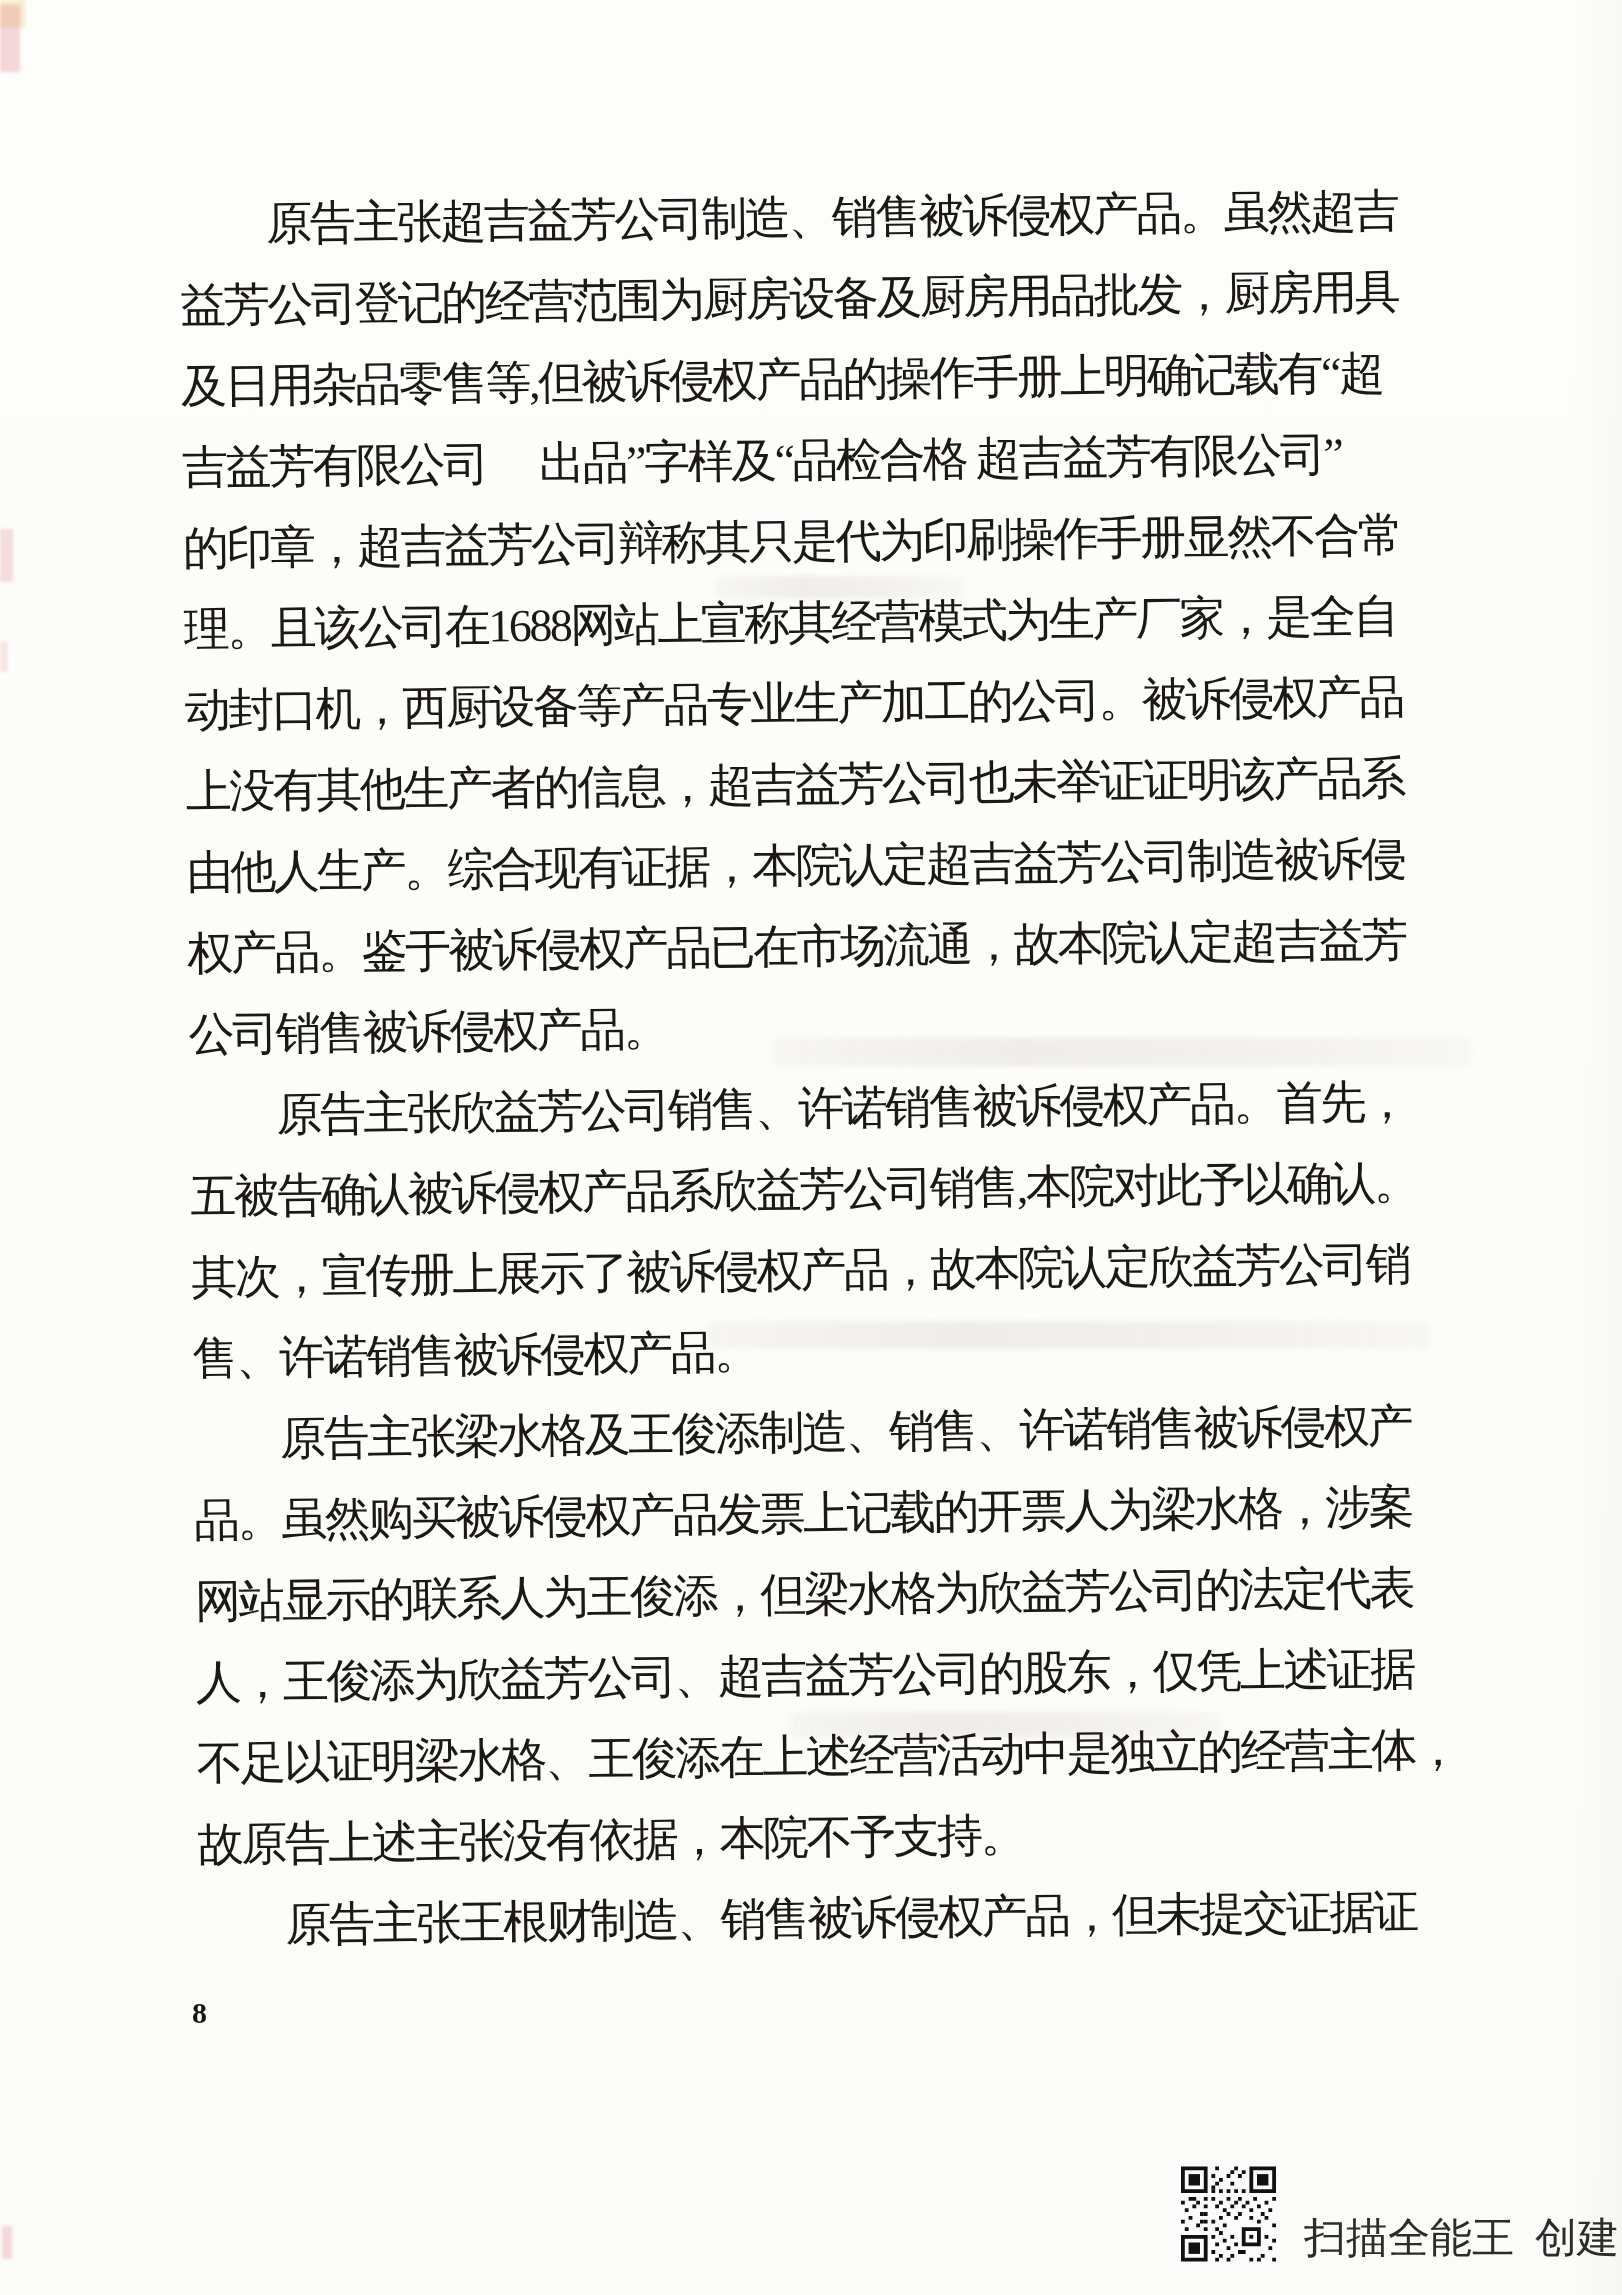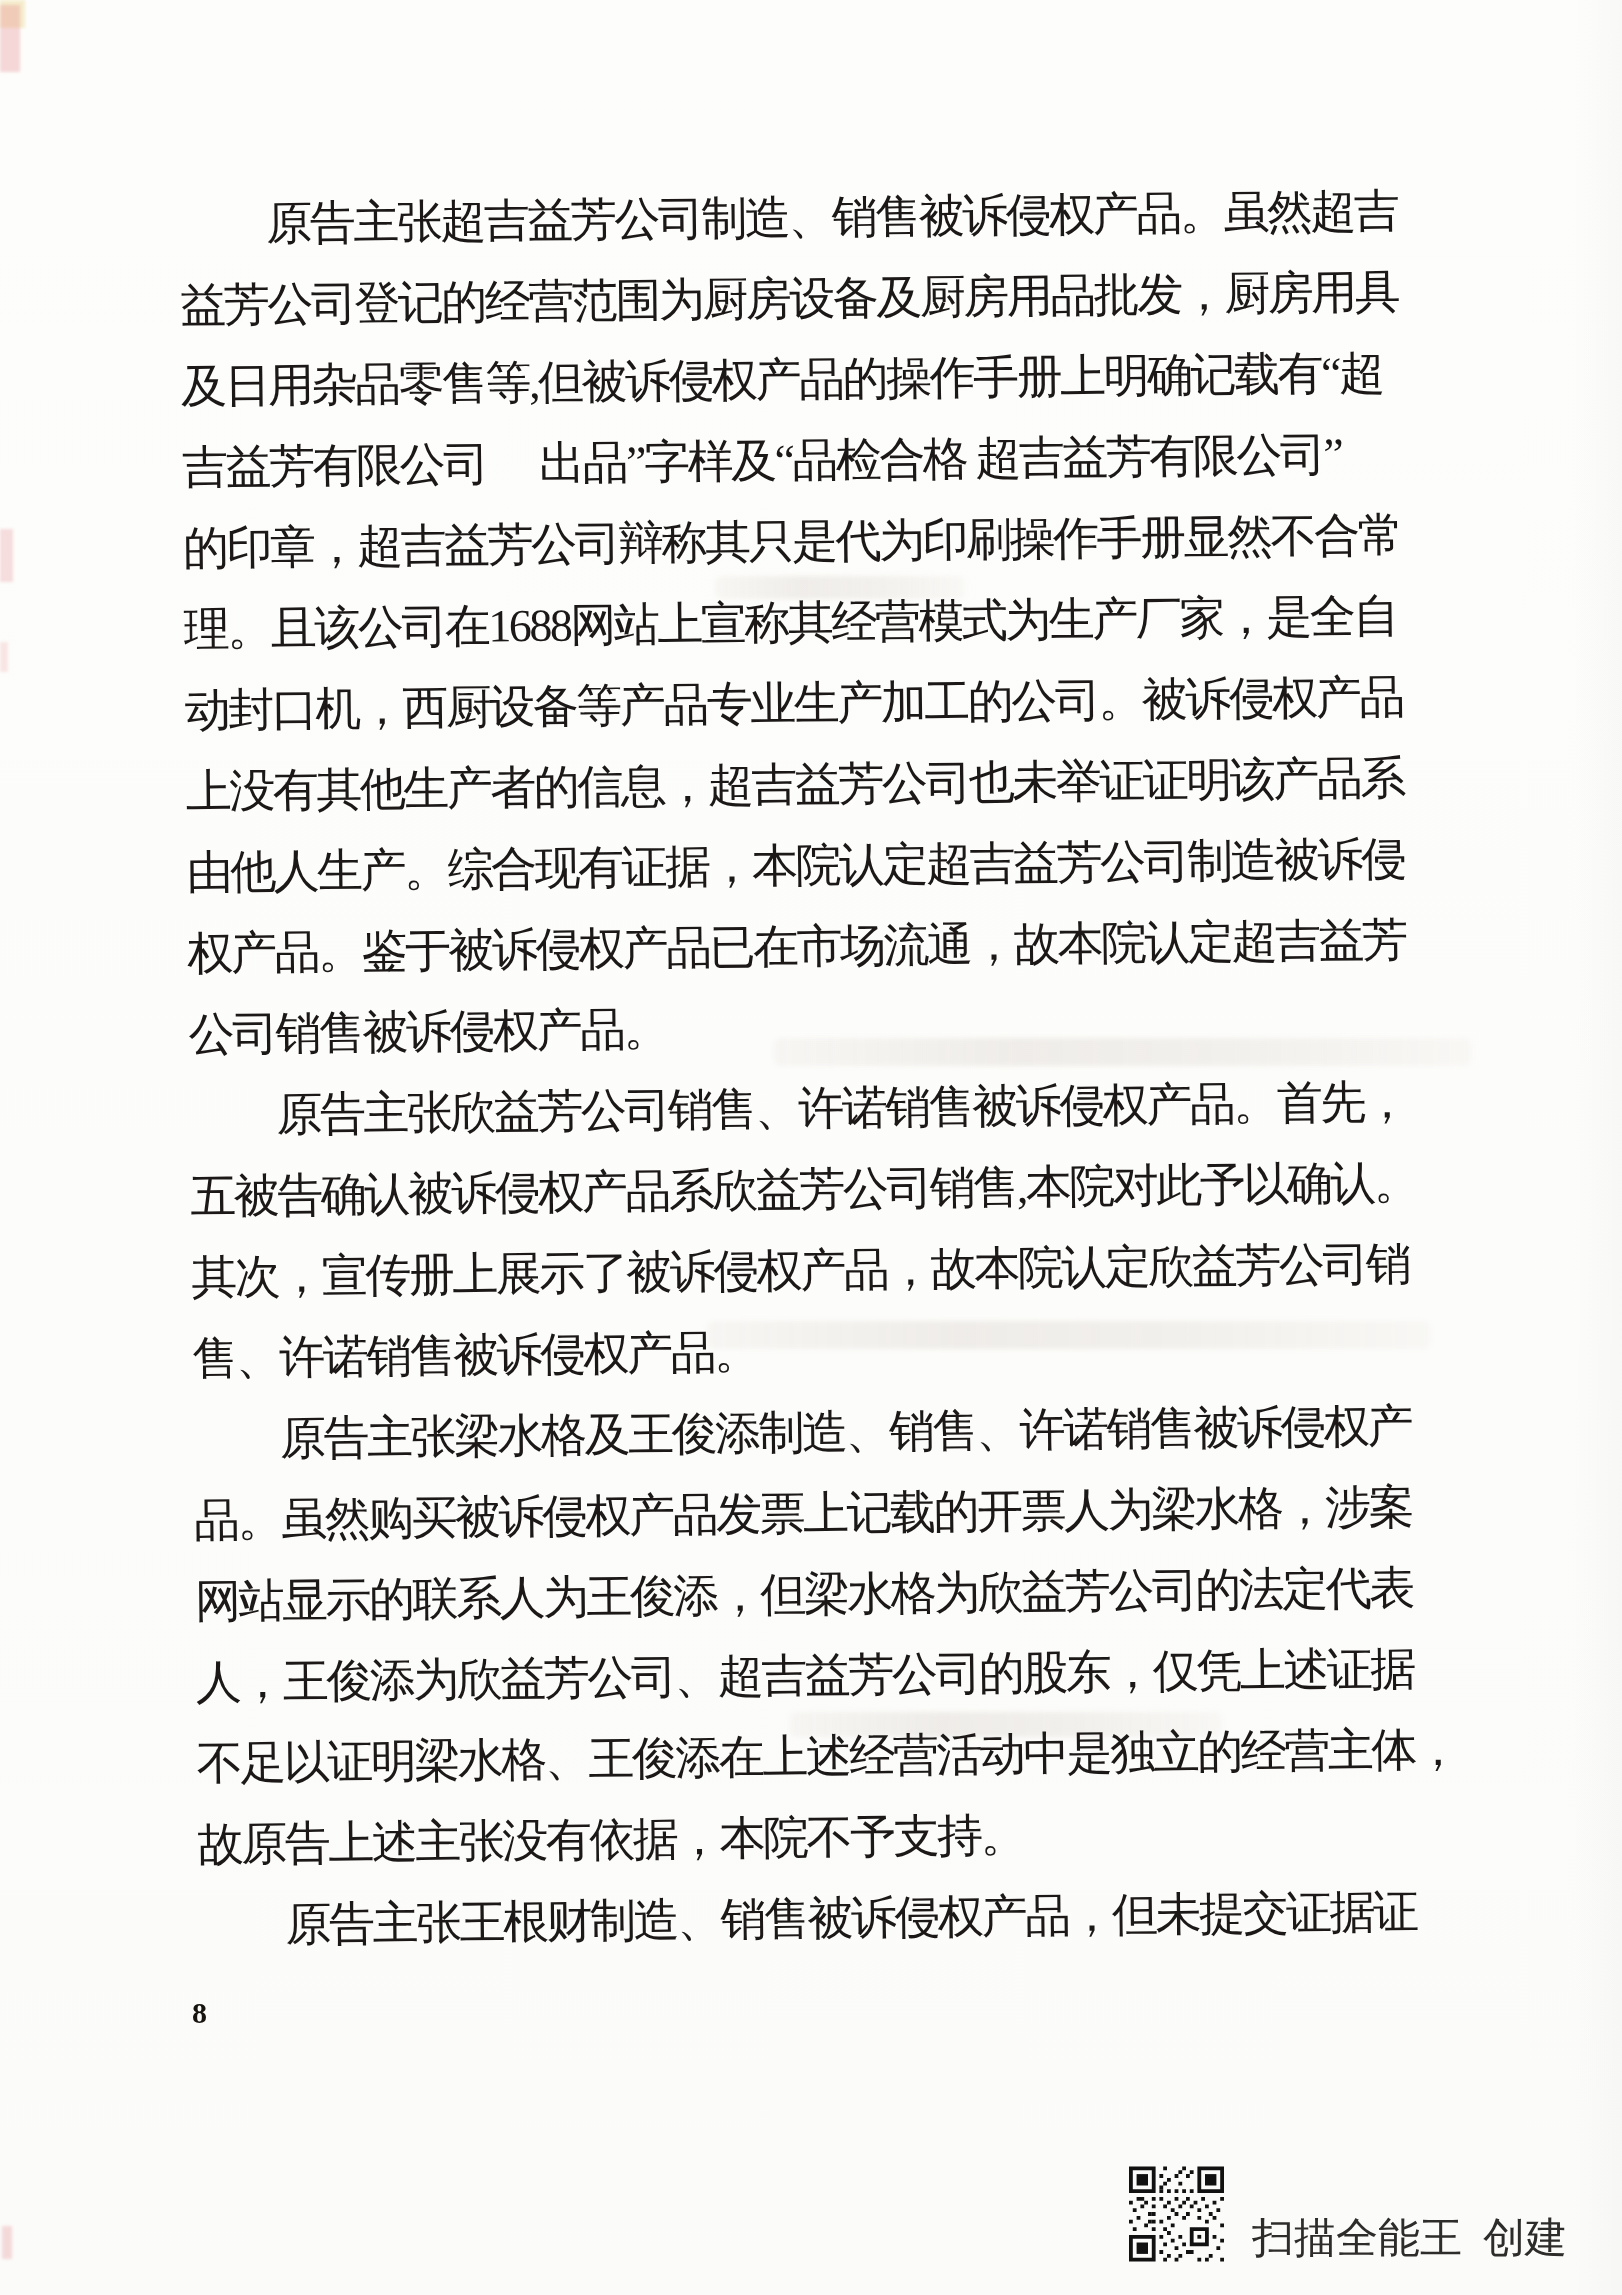--- a/index.html
+++ b/index.html
@@ -38,21 +38,21 @@
   .page-number {
     position: absolute;
     left: 192px; top: 1996px;
     font-size: 30px;
     color: #17140f;
     letter-spacing: 0;
     font-weight: 600;
   }
   .watermark {
     position: absolute;
-    left: 1129px; top: 2166px;
+    left: 1181px; top: 2166px;
     display: flex;
     align-items: center;
     justify-content: flex-end;
   }
   .qr {
     width: 95px; height: 96px;
     margin-right: 28px;
   }
   .watermark-label {
     font-size: 42px;

